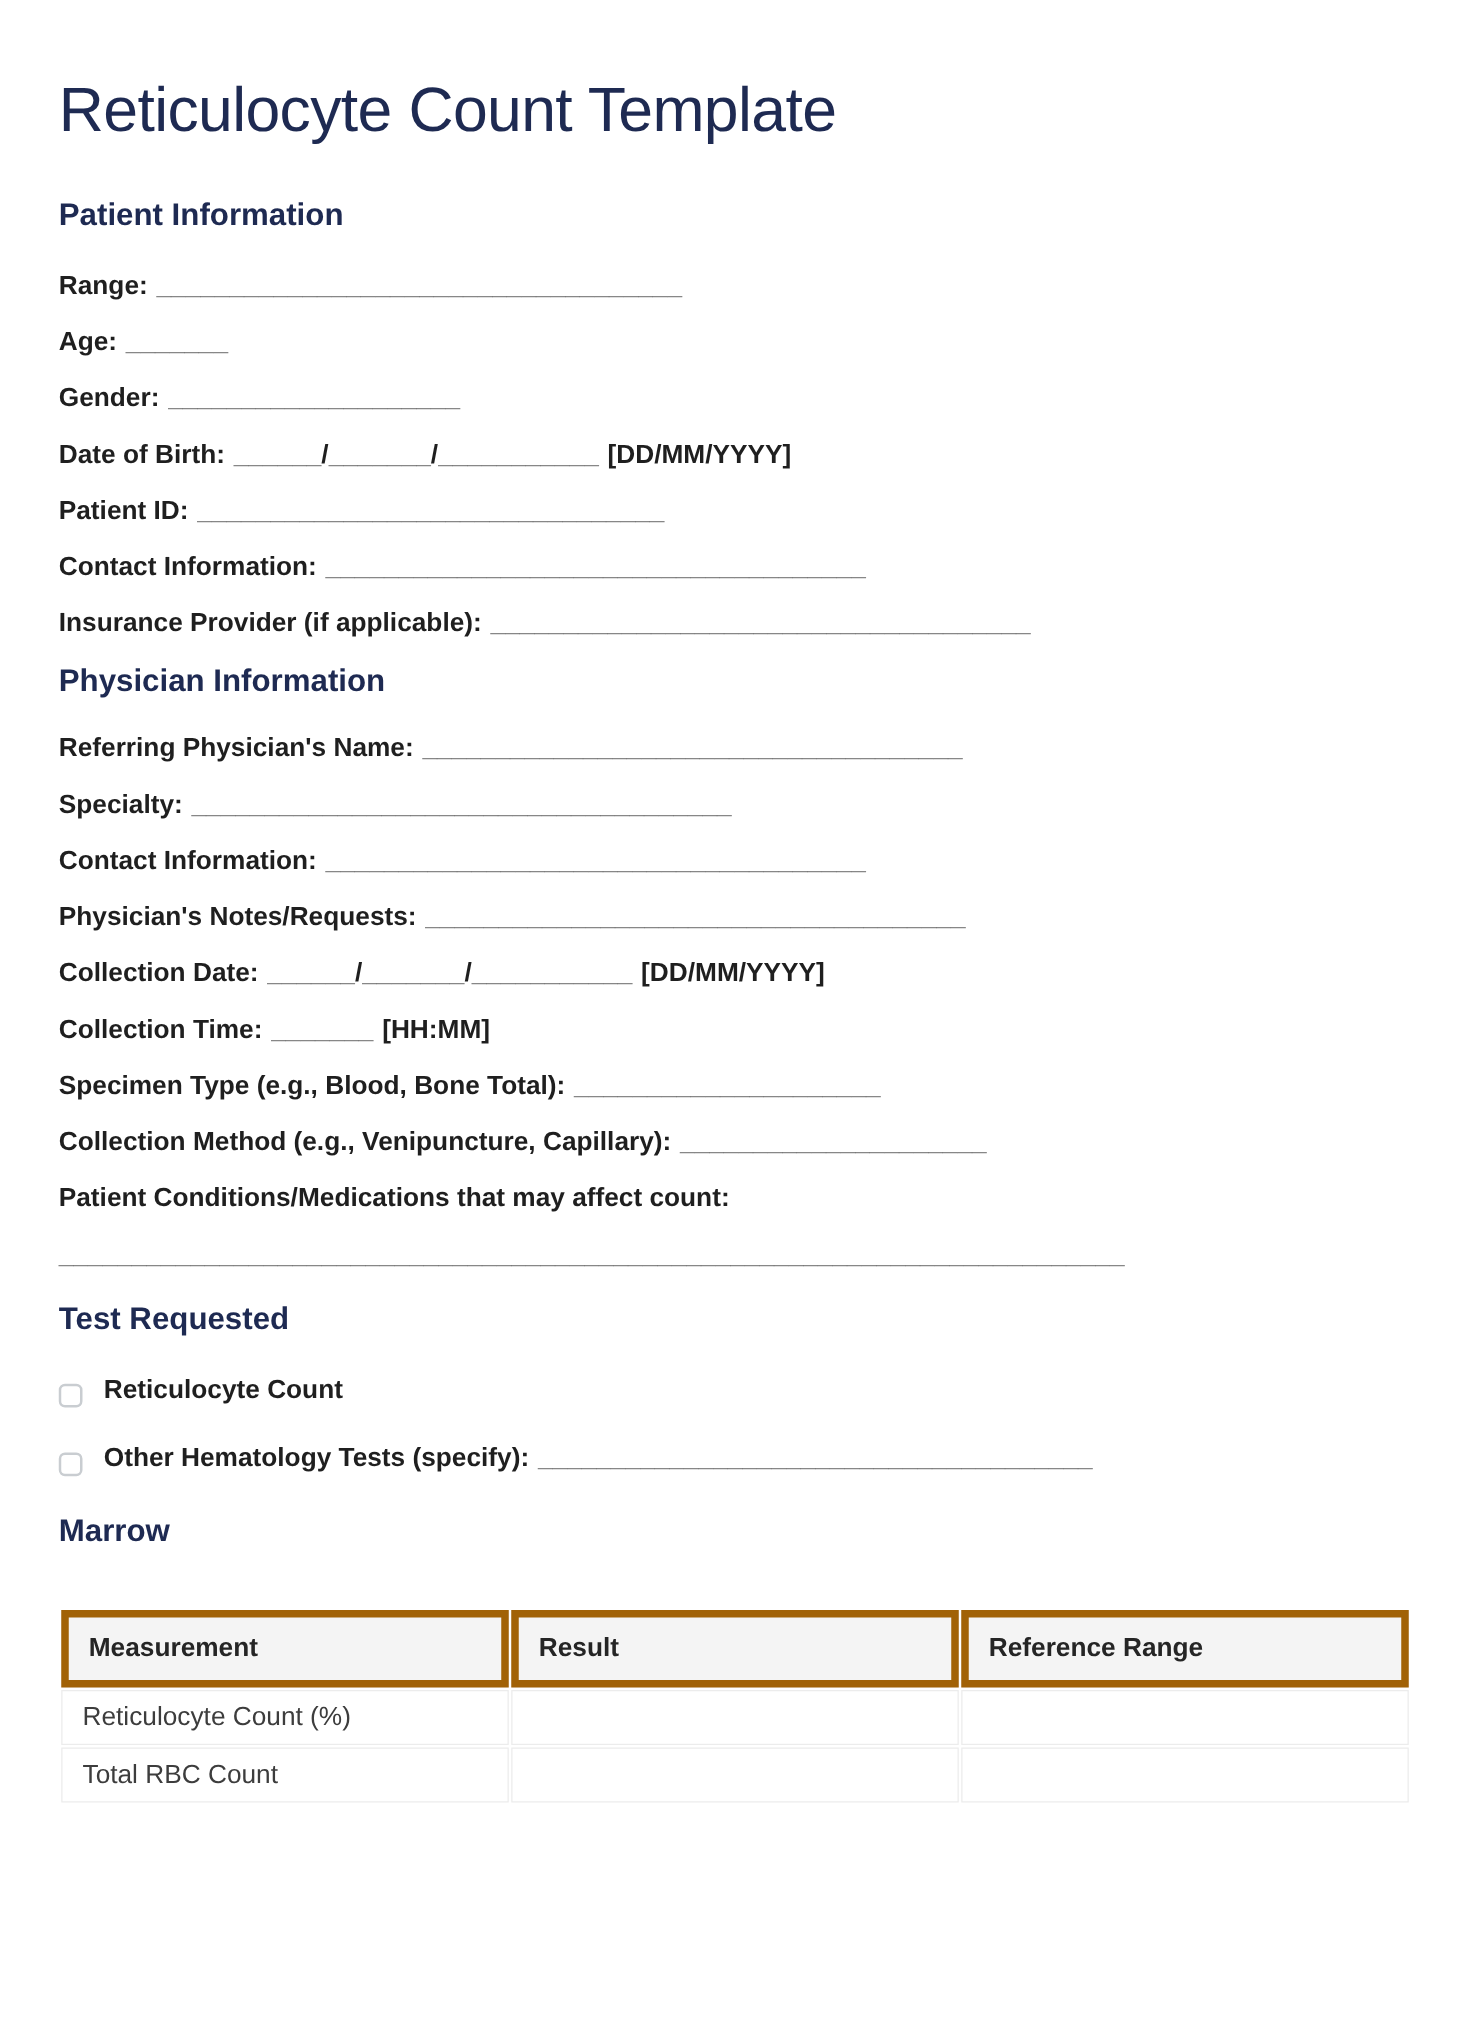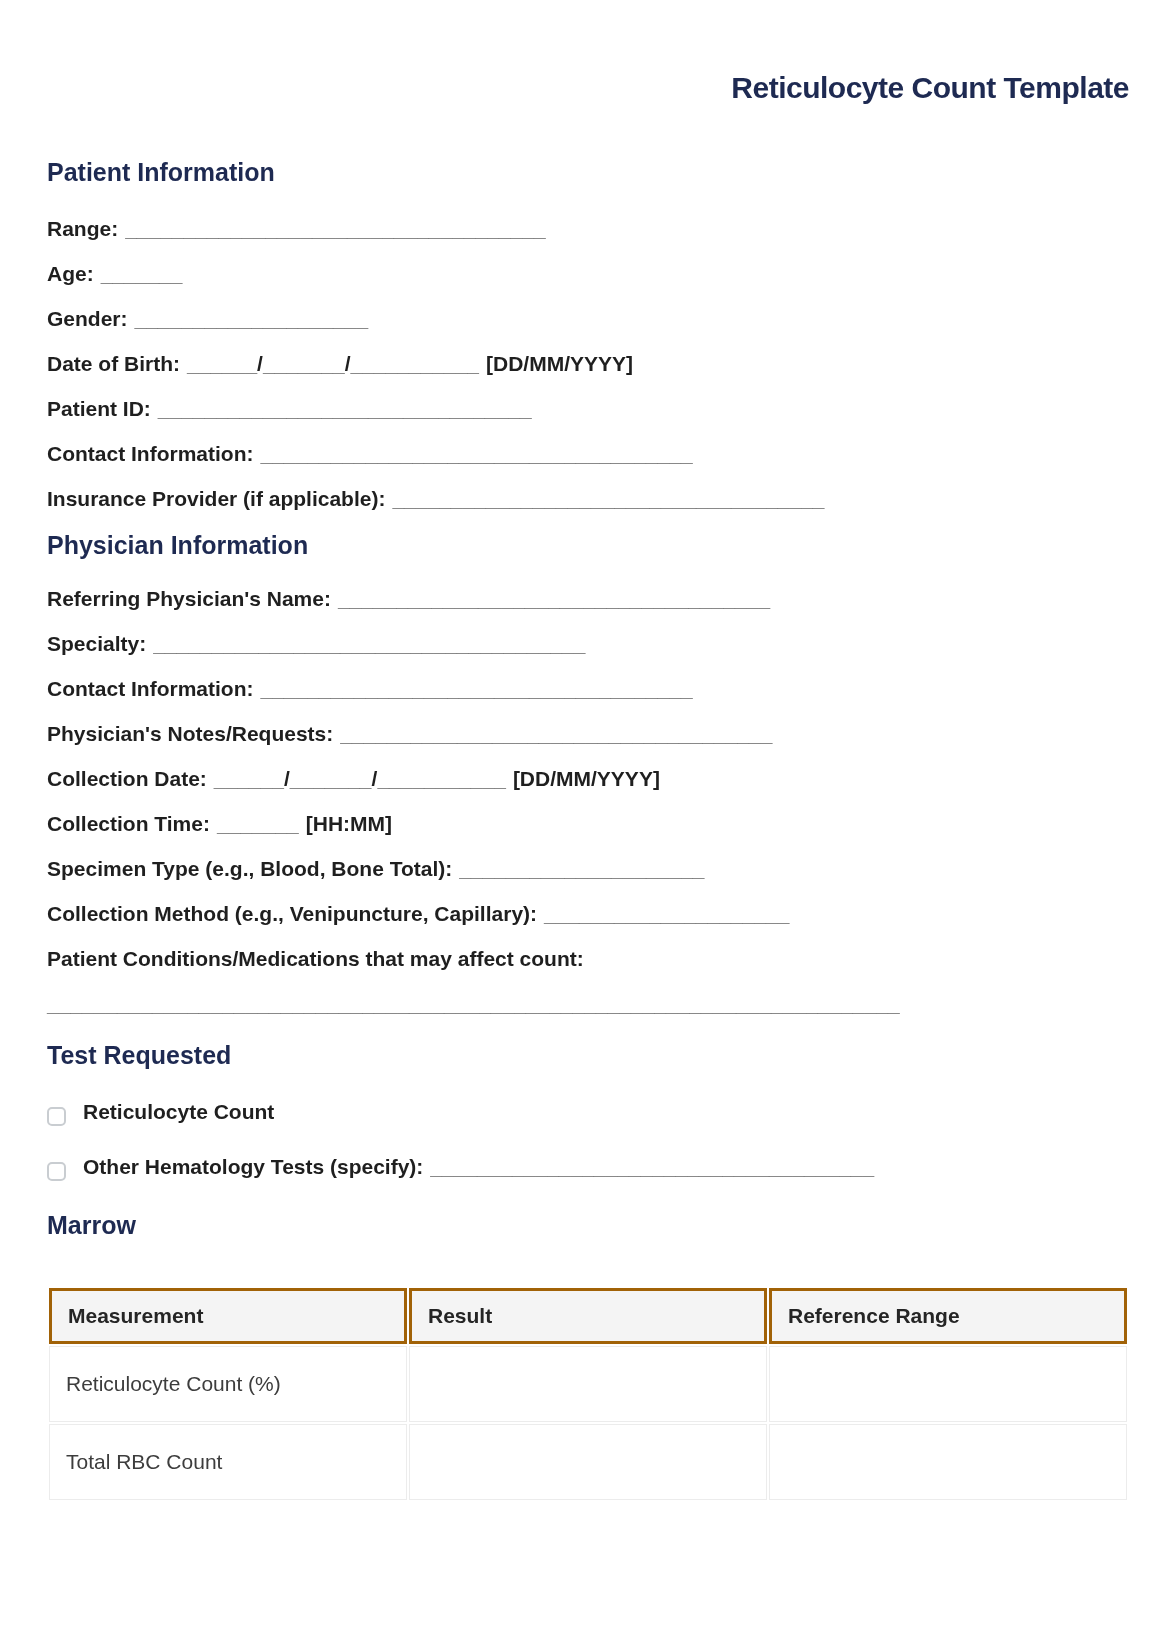--- a/index.html
+++ b/index.html
@@ -4,22 +4,22 @@
 <style>
   html, body { margin: 0; padding: 0; background: #ffffff; }
   body {
     width: 1176px; height: 1630px;
     font-family: "Liberation Sans", sans-serif;
     overflow: hidden;
   }
   .doc { padding: 62px 47px 0 47px; box-sizing: border-box; }
 
   .title {
-    margin: 0; text-align: right;
-    font-size: 30px; font-weight: bold; color: #1e2a52;
+    margin: 0; text-align: left;
+    font-size: 50px; font-weight: normal; color: #1e2a52;
     line-height: 52px; letter-spacing: -0.5px;
   }
   .section-heading {
     margin: 0; font-size: 25px; font-weight: bold; color: #1e2a52;
     line-height: 30px;
   }
   .h-patient   { margin-top: 43px; margin-bottom: 28px; }
   .h-physician { margin-top: 14px; margin-bottom: 25px; }
   .h-specimen  { margin-top: 30px; margin-bottom: 27px; }
   .h-test      { margin-top: 22px; margin-bottom: 28px; }
@@ -44,28 +44,28 @@
     width: 19px; height: 19px; flex: 0 0 auto;
     border: 2px solid #c9cdd1; border-radius: 5px; background: #ffffff;
     margin-right: 17px; margin-top: 3px; box-sizing: border-box;
   }
 
   table.results {
     width: 100%; border-collapse: separate; border-spacing: 2px;
     table-layout: fixed;
   }
   table.results th {
-    background: #f4f4f4; border: 3px solid #a16207;
+    background: #f4f4f4; border: 6px solid #a16207;
     font-size: 21px; font-weight: bold; color: #252525;
     text-align: left; padding: 12px 16px; line-height: 26px; width: 33.33%;
   }
   table.results td {
     background: #ffffff; border: 1px solid #ececec;
     font-size: 21px; font-weight: normal; color: #3d3d3d;
-    text-align: left; padding: 24px 16px; line-height: 26px; height: 26px;
+    text-align: left; padding: 8px 16px; line-height: 26px; height: 26px;
   }
 </style>
 </head>
 <body>
 
 <div class="doc">
 
   <h1 class="title">Reticulocyte Count Template</h1>
 
   <h2 class="section-heading h-patient">Patient Information</h2>

